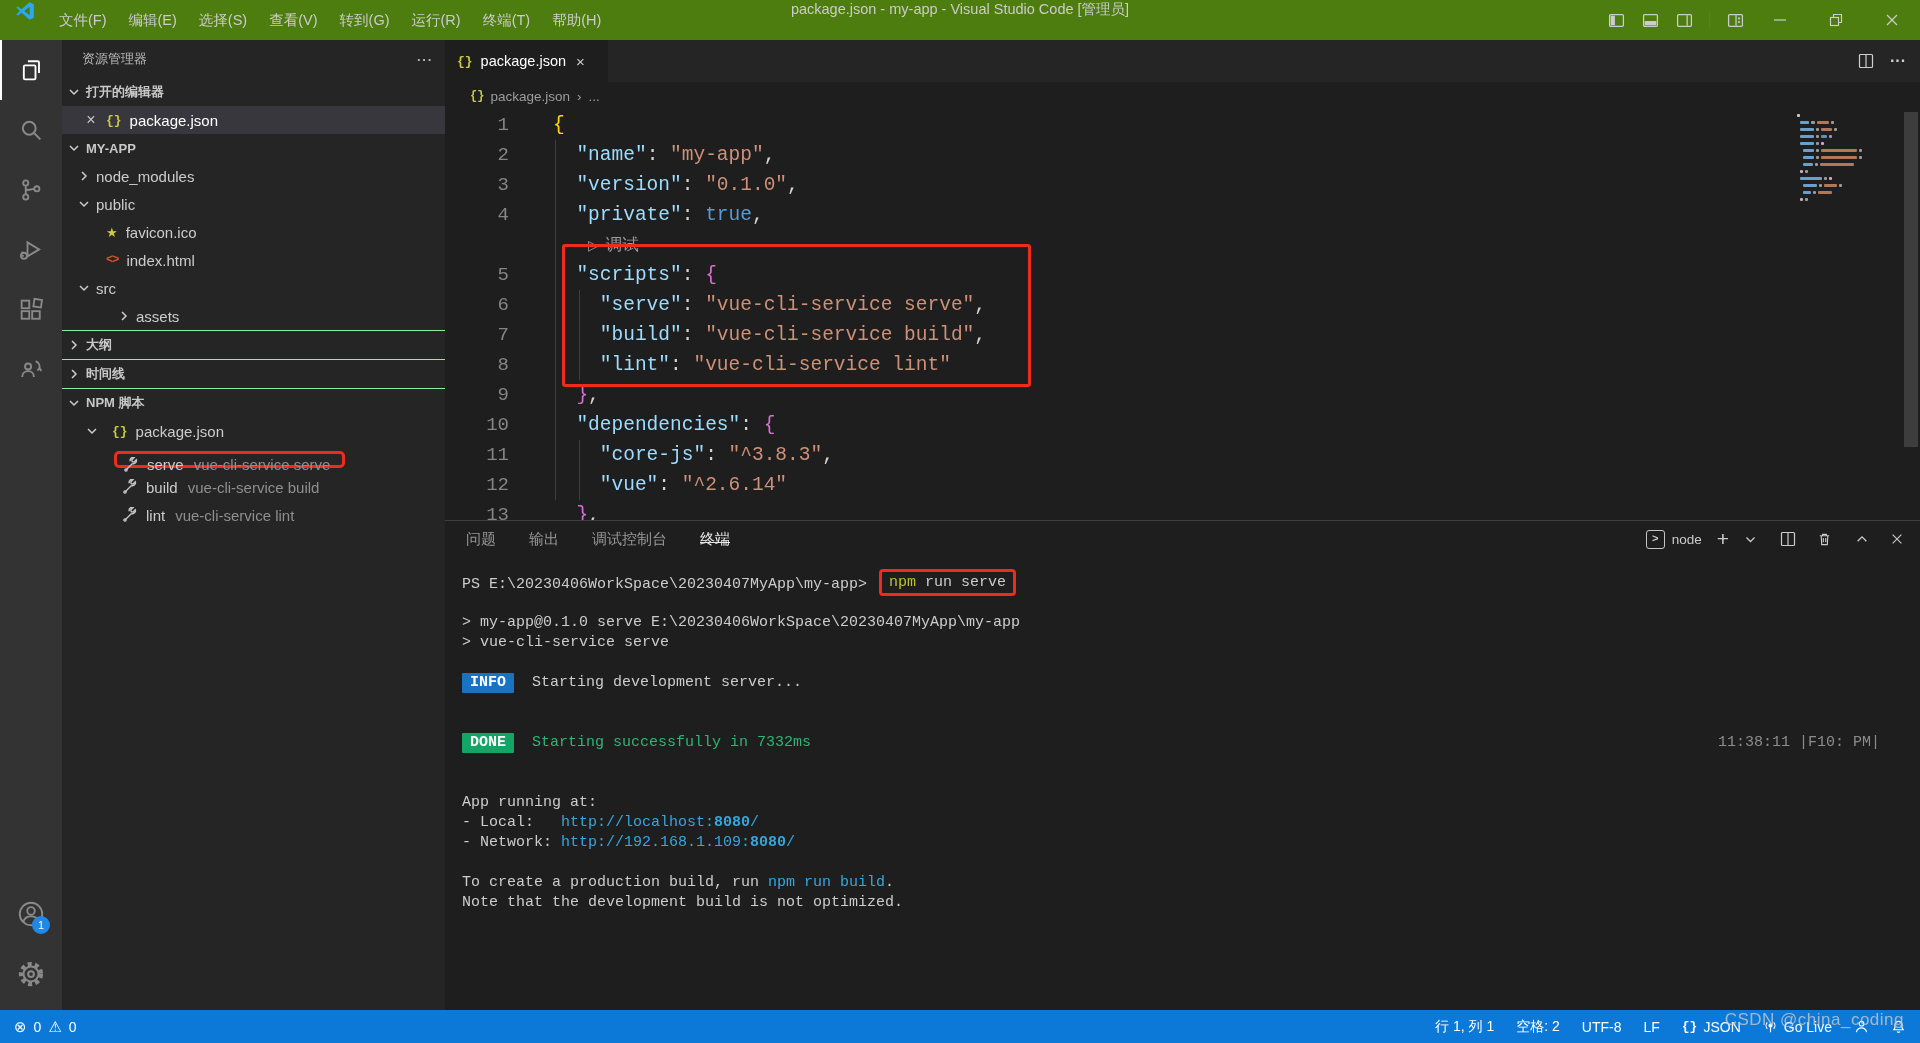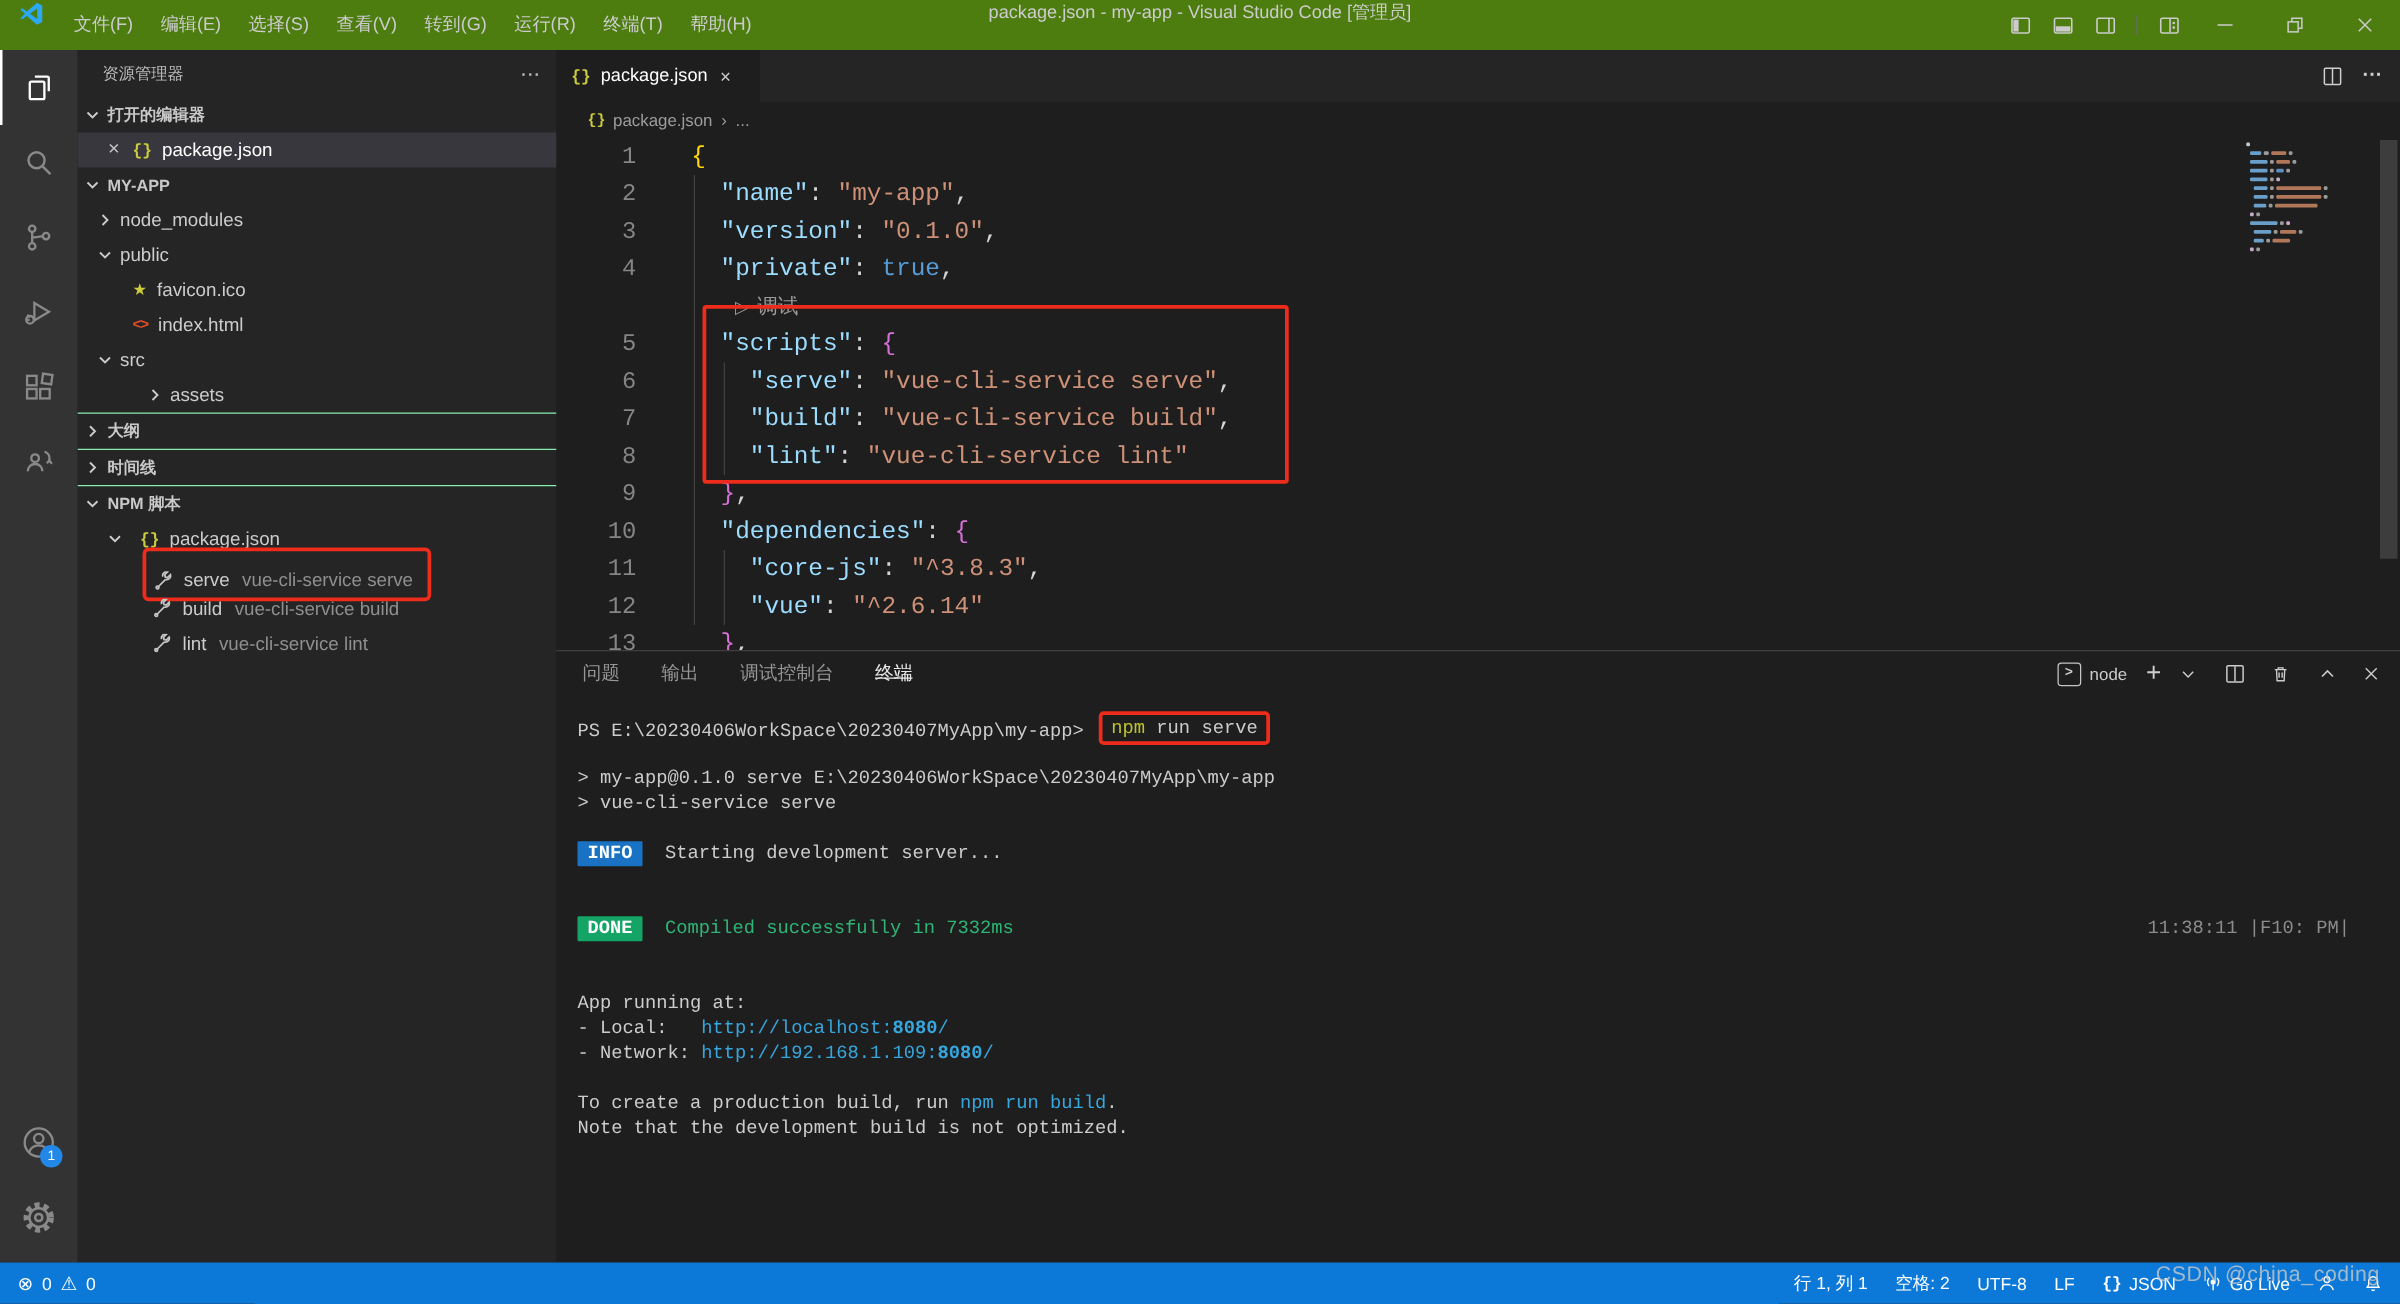--- a/index.html
+++ b/index.html
@@ -33,21 +33,21 @@
   .section-header{height:28px;display:flex;align-items:center;padding-left:4px;font-weight:bold;font-size:13px;color:#c8c8c8}
   .row{height:28px;display:flex;align-items:center;color:#cccccc;white-space:nowrap}
   .row.selected{background:#37373d;color:#ffffff}
   .chev{width:16px;height:16px;flex:none;margin-right:4px}
   .braces-ic{color:#cbcb41;font-family:"Liberation Mono",monospace;font-weight:bold;font-size:13px;margin-right:8px}
   .close-x{color:#c5c5c5;font-size:16px;width:18px;text-align:center;margin-right:6px}
   .star-ic{color:#cdcd3a;font-size:13px;margin-right:8px}
   .html-ic{color:#e44d26;font-weight:bold;font-size:12px;letter-spacing:-1px;margin-right:8px;font-family:"Liberation Mono",monospace}
   .dimcmd{color:#8f8f8f;margin-left:10px}
   .wrench{flex:none;margin-right:8px}
-  .annot-wrap{display:inline-flex;align-items:center;height:43px;border:3px solid #ee2c1c;border-radius:5px;
+  .annot-wrap{display:inline-flex;align-items:center;height:17px;border:3px solid #ee2c1c;border-radius:5px;
     padding:11px 12px 0 6px;margin-left:-8px}
 
   
   #editor{position:absolute;left:445px;top:40px;width:1475px;height:480px;background:#1e1e1e}
   #tabbar{height:42px;background:#252526;display:flex;align-items:stretch;position:relative}
   #tab-active{background:#1e1e1e;display:flex;align-items:center;padding:0 12px;width:163px}
   #tab-active .lbl{color:#ffffff;font-size:14.5px;margin-right:10px}
   #tab-active .x{color:#cccccc;font-size:15px}
   #tabbar-actions{position:absolute;right:14px;top:0;height:42px;display:flex;align-items:center;gap:16px;color:#cfcfcf}
   #breadcrumb{height:28px;display:flex;align-items:center;padding-left:25px;color:#9d9d9d;font-size:13.5px}
@@ -566,21 +566,21 @@
   </div>
   <div id="terminal">
       <div class="trow"><span class="ts-t">PS E:\20230406WorkSpace\20230407MyApp\my-app&gt; </span><span class="annot-inline"><span class="ts-y">npm</span><span class="ts-t"> run serve</span></span></div>
       <div class="trow"></div>
       <div class="trow"><span class="ts-t">&gt; my-app@0.1.0 serve E:\20230406WorkSpace\20230407MyApp\my-app</span></div>
       <div class="trow"><span class="ts-t">&gt; vue-cli-service serve</span></div>
       <div class="trow"></div>
       <div class="trow"><span class="badge badge-binfo">INFO</span><span class="ts-t">  Starting development server...</span></div>
       <div class="trow"></div>
       <div class="trow"></div>
-      <div class="trow"><span class="badge badge-bdone">DONE</span><span class="ts-green">  Compiled successfully in 7332ms</span><span class="t-right">11:38:11 |F10: PM|</span></div>
+      <div class="trow"><span class="badge badge-bdone">DONE</span><span class="ts-green">  Starting successfully in 7332ms</span><span class="t-right">11:38:11 |F10: PM|</span></div>
       <div class="trow"></div>
       <div class="trow"></div>
       <div class="trow"><span class="ts-t">App running at:</span></div>
       <div class="trow"><span class="ts-t">- Local:   </span><span class="ts-link">http://localhost:</span><span class="ts-linkb">8080</span><span class="ts-link">/</span></div>
       <div class="trow"><span class="ts-t">- Network: </span><span class="ts-link">http://192.168.1.109:</span><span class="ts-linkb">8080</span><span class="ts-link">/</span></div>
       <div class="trow"></div>
       <div class="trow"><span class="ts-t">To create a production build, run </span><span class="ts-link">npm run build</span><span class="ts-t">.</span></div>
       <div class="trow"><span class="ts-t">Note that the development build is not optimized.</span></div>
     </div>
 </div>

